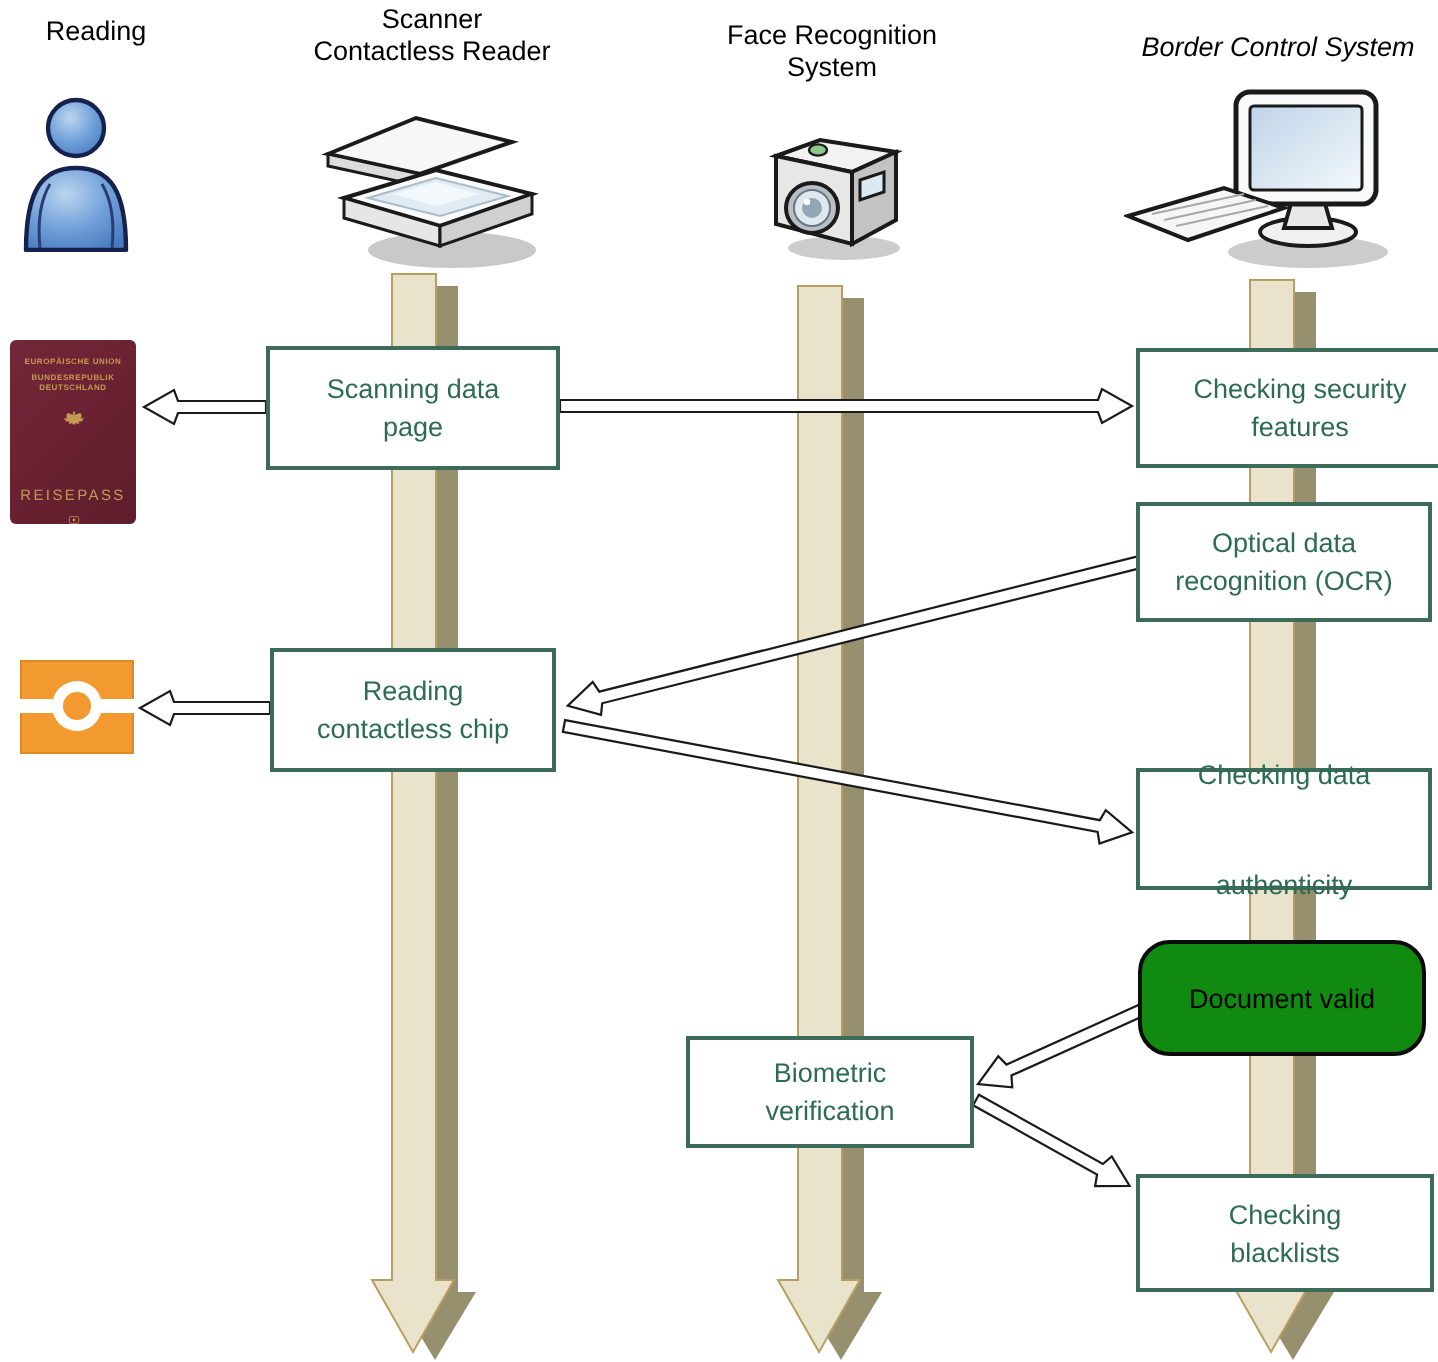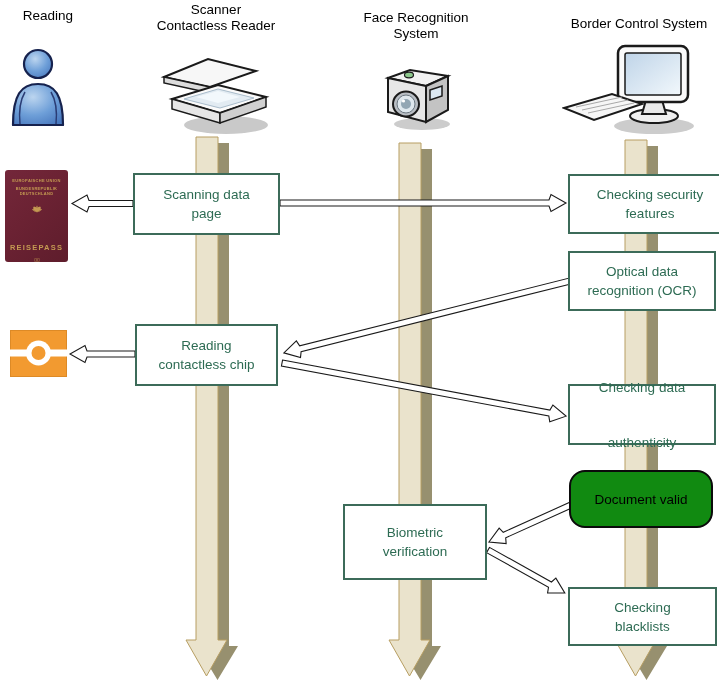--- a/index.html
+++ b/index.html
@@ -17,39 +17,39 @@
     display:flex;flex-direction:column;align-items:center;justify-content:center;
     text-align:center;}
   .box span{display:block;}
   .box.valid{background:#118A11;border:2px solid #0B0B0B;border-radius:16px;color:#000;}
 
   .passport{position:absolute;left:5px;top:170px;width:63px;height:92px;z-index:2;
     background:linear-gradient(135deg,#73273a 0%,#6b2233 45%,#5e1d2c 100%);
     border-radius:3px;display:flex;flex-direction:column;align-items:center;
     color:#C49A52;text-align:center;}
   .passport .tiny{font-size:4px;line-height:5px;font-weight:bold;letter-spacing:.3px;}
-  .passport .title{font-size:7.5px;font-weight:bold;letter-spacing:1.2px;margin-top:30px;}
+  .passport .title{font-size:7.5px;font-weight:normal;letter-spacing:1.2px;margin-top:30px;}
 </style>
 </head>
 <body>
 
 <div class="canvas">
 
   <div class="actor-label" style="left:10px;top:8px;width:76px;">
     <span>Reading</span>
   </div>
   <div class="actor-label" style="left:146px;top:2px;width:140px;">
     <span>Scanner</span>
     <span>Contactless Reader</span>
   </div>
   <div class="actor-label" style="left:351px;top:10px;width:130px;">
     <span>Face Recognition</span>
     <span>System</span>
   </div>
-  <div class="actor-label" style="left:558px;top:16px;width:162px;">
+  <div class="actor-label" style="left:558px;top:16px;width:162px;font-style:italic;">
     <span>Border Control System</span>
   </div>
 
   <svg class="icon" style="left:9px;top:48px;" width="58" height="78" viewBox="0 0 58 78">
     <defs>
       <radialGradient id="pg" cx="40%" cy="32%" r="80%">
         <stop offset="0" stop-color="#BCD5EF"></stop>
           <stop offset="0.55" stop-color="#6E9FD8"></stop>
           <stop offset="1" stop-color="#4878BE"></stop>
       </radialGradient>
@@ -162,21 +162,21 @@
 
   <div class="box" style="left:568px;top:384px;width:148px;height:61px;gap:36px;">
     <span>Checking data</span>
     <span>authenticity</span>
   </div>
 
   <div class="box valid" style="left:569px;top:470px;width:144px;height:58px;">
     <span>Document valid</span>
   </div>
 
-  <div class="box" style="left:343px;top:504px;width:144px;height:76px;">
+  <div class="box" style="left:343px;top:518px;width:144px;height:56px;">
     <span>Biometric</span>
     <span>verification</span>
   </div>
 
   <div class="box" style="left:568px;top:563px;width:149px;height:59px;margin-top:24px;">
     <span>Checking</span>
     <span>blacklists</span>
   </div>
 
   <div class="passport">

